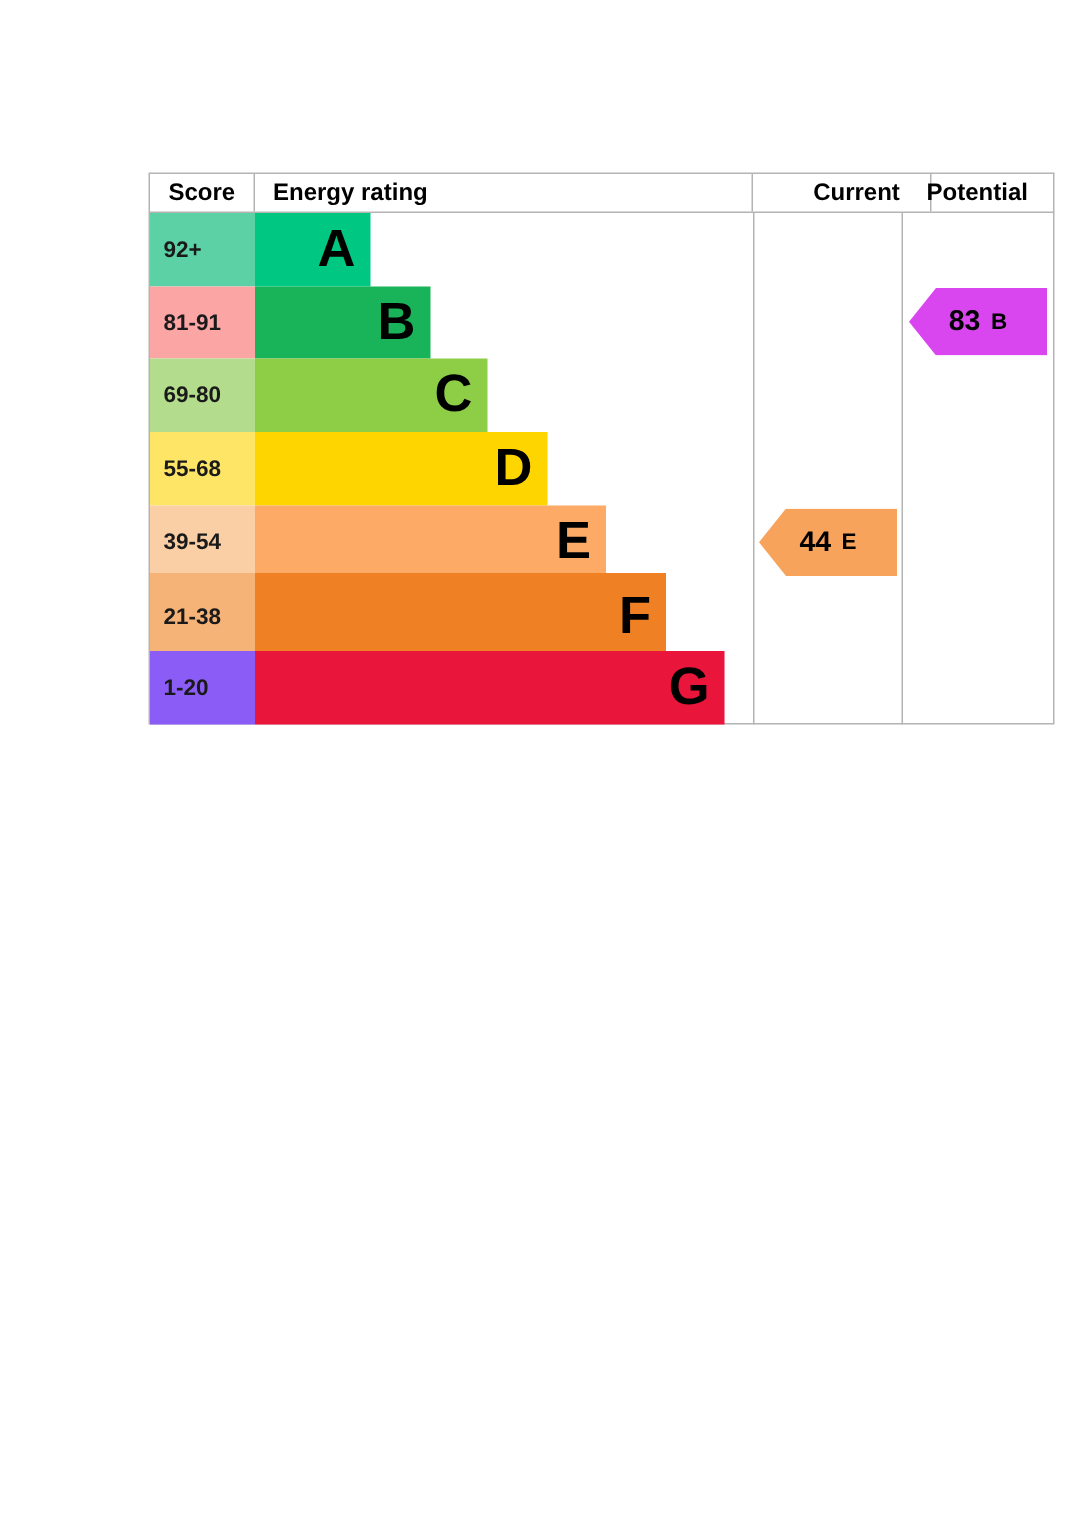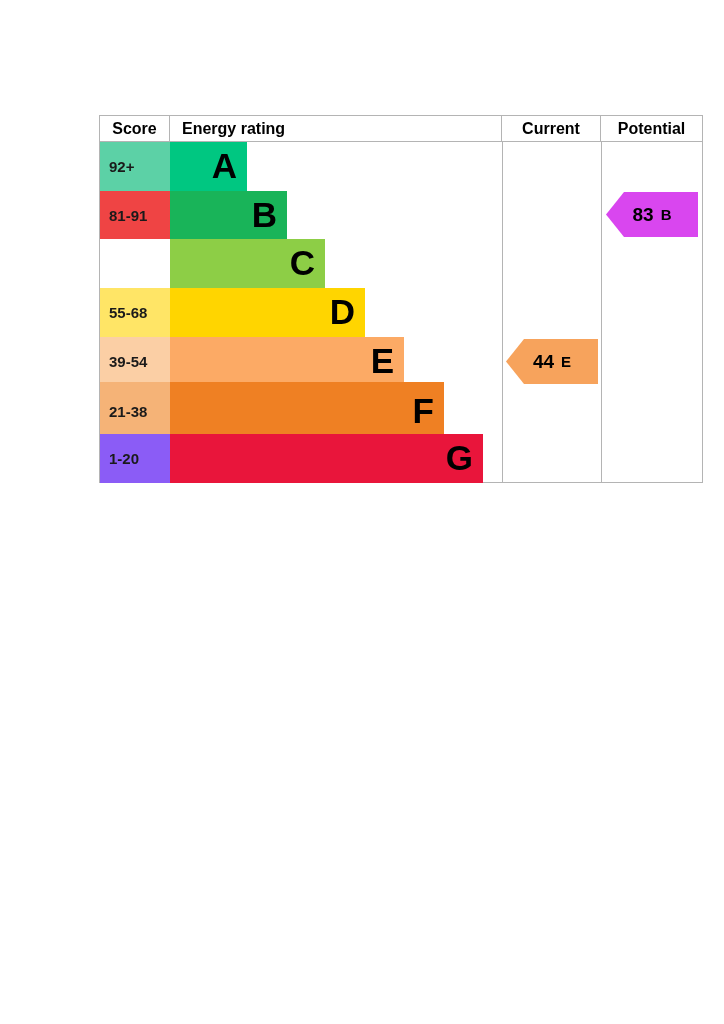--- a/index.html
+++ b/index.html
@@ -53,21 +53,21 @@
     text-align: center;
     border-right: 1px solid #b4b4b4;
   }
   .hcell-rating {
     left: 70px;
     width: 332px;
     padding-left: 12px;
     border-right: 1px solid #b4b4b4;
   }
   .hcell-current {
-    left: 402px;
+    left: 422px;
     width: 99px;
     text-align: center;
     border-right: 1px solid #b4b4b4;
   }
   .hcell-potential {
     left: 501px;
     width: 101px;
     text-align: center;
   }
 
@@ -179,26 +179,27 @@
       <span class="badge-score">83</span>
       <span class="badge-letter">B</span>
     </div>
   <div class="band" style="top: 0px; height: 48.7143px;">
         <div class="band-score" style="background: rgb(92, 209, 166);">92+</div>
         <div class="band-bar" style="background: rgb(0, 199, 129); width: 77px;">
           <span class="band-letter">A</span>
         </div>
       </div>
       <div class="band" style="top: 48.7143px; height: 48.7143px;">
-        <div class="band-score" style="background: #ef4444;">81-91</div>
+        <div class="band-score" style="background: #fca5a5;">81-91</div>
         <div class="band-bar" style="background: rgb(25, 180, 89); width: 117px;">
           <span class="band-letter">B</span>
         </div>
       </div>
       <div class="band" style="top: 97.4286px; height: 48.7143px;">
+        <div class="band-score" style="background: rgb(179, 221, 140);">69-80</div>
         <div class="band-bar" style="background: rgb(141, 206, 70); width: 155px;">
           <span class="band-letter">C</span>
         </div>
       </div>
       <div class="band" style="top: 146.143px; height: 48.7143px; padding-left: 15px;">
         <div class="band-score" style="background: rgb(255, 229, 102);">55-68</div>
         <div class="band-bar" style="background: rgb(255, 213, 0); width: 195px;">
           <span class="band-letter">D</span>
         </div>
       </div>

